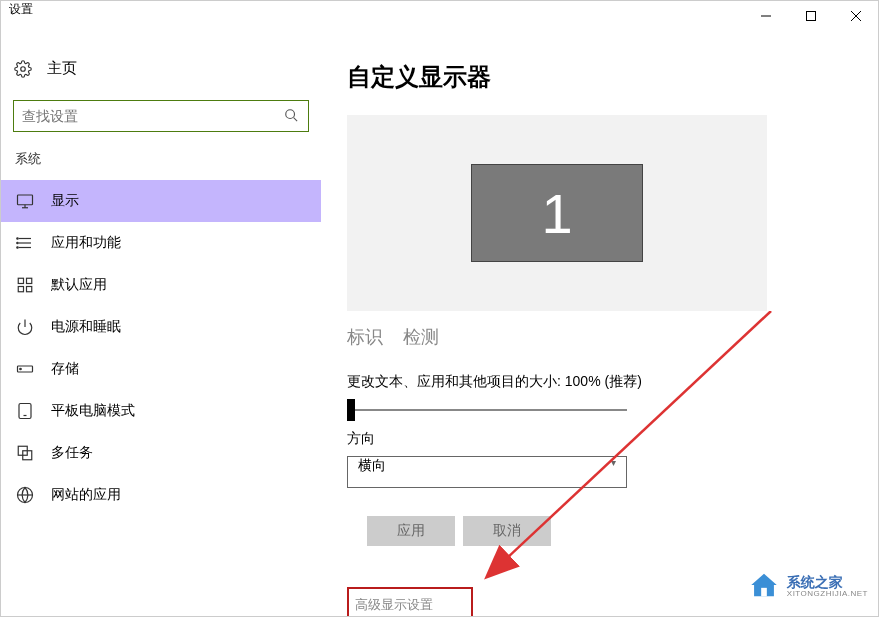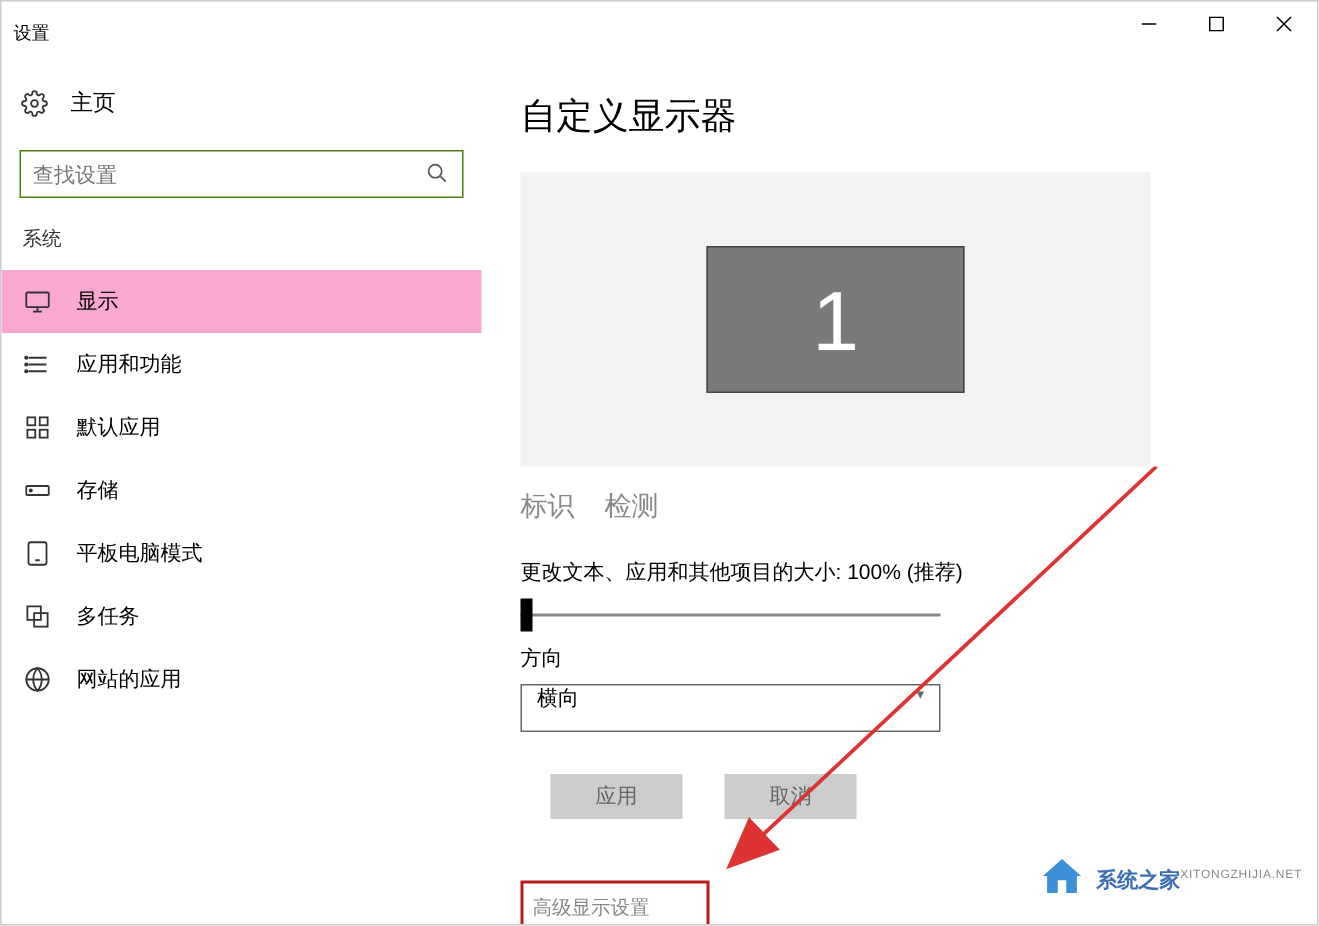--- a/index.html
+++ b/index.html
@@ -1,67 +1,67 @@
 <!DOCTYPE html>
 <html><head>
   <meta charset="utf-8">
   <style>
     * { margin: 0; padding: 0; box-sizing: border-box; font-family: "Microsoft YaHei", "Segoe UI", sans-serif; }
     body { width: 879px; height: 617px; background: #fff; border: 1px solid #ccc; overflow: hidden; position: relative; }
 
-    .titlebar { height: 30px; display: flex; align-items: flex-end; padding-left: 8px; font-size: 12px; color: #000; }
+    .titlebar { height: 30px; display: flex; align-items: flex-start; padding-left: 8px; font-size: 12px; color: #000; }
     .titlebar-spacer { flex: 1; }
     .winctrl { width: 45px; height: 30px; display: flex; align-items: center; justify-content: center; cursor: pointer; }
     .winctrl svg { width: 10px; height: 10px; }
 
     .body { display: flex; height: calc(100% - 30px); }
     .sidebar { width: 320px; padding-top: 20px; }
     .home-row { display: flex; align-items: center; padding: 8px 12px; gap: 14px; }
     .home-row .icon { width: 20px; display:flex; justify-content:center; }
     .home-row span.lbl { font-size: 15px; }
 
     .search-wrap { margin: 14px 12px 18px 12px; border: 1px solid #4d7c0f; height: 32px; display: flex; align-items: center; padding: 0 8px; }
     .search-wrap input { flex: 1; border: none; outline: none; font-size: 14px; background: transparent; }
     .search-wrap .sicon { width:16px; height:16px; color:#555; }
 
     .section-label { font-size: 13px; color: #333; padding: 0 14px; margin-bottom: 12px; }
 
     .nav-item { display: flex; align-items: center; gap: 16px; padding: 12px 14px; cursor: pointer; font-size: 14px; color: #000; position: relative; }
-    .nav-item.active { background: #f9a8d4; }
+    .nav-item.active { background: #c4b5fd; }
     .nav-item .icon { width: 20px; display:flex; justify-content:center; color:#333; }
 
     .content { flex: 1; padding: 30px 0 0 26px; }
-    .content h1 { font-size: 24px; font-weight: 400; margin-bottom: 22px; }
+    .content h1 { font-size: 24px; font-weight: 700; margin-bottom: 22px; }
 
     .display-preview { width: 420px; height: 196px; background: #f2f2f2; display:flex; align-items:center; justify-content:center; }
     .monitor { width: 172px; height: 98px; background: #7a7a7a; border: 1px solid #444; display:flex; align-items:center; justify-content:center; color:#fff; font-size: 56px; font-weight: 300; }
 
     .link-row { margin-top: 14px; display:flex; gap: 20px; font-size: 18px; color:#888; }
     .link-row span { cursor:pointer; }
 
     .scale-label { margin-top: 24px; font-size: 14px; }
     .slider-wrap { margin-top: 12px; width: 280px; position: relative; height: 14px; }
     .slider-track { position:absolute; top:6px; left:0; right:0; height:2px; background:#888; }
     .slider-thumb { position:absolute; left:0; top:0; width:8px; height:22px; background:#000; top:-4px; }
 
     .orient-label { margin-top: 13px; font-size: 14px; margin-bottom:8px; }
     .select { width: 280px; height: 32px; border:1px solid #666; display:flex; align-items:flex-start; padding:0 10px; font-size:14px; justify-content:space-between; cursor:pointer; }
     .select .chev { font-size:10px; color:#666; }
 
-    .btn-row { margin-top: 28px; display:flex; gap:28px;padding-left:20px; }
+    .btn-row { margin-top: 28px; display:flex; gap:8px;padding-left:20px; }
     .btn { width: 88px; height: 30px; background:#ccc; color:#666; display:flex; align-items:center; justify-content:center; font-size:14px; cursor:pointer; }
 
     .adv-link-box { margin-top: 41px; border: 2px solid #b91c1c; width: 126px; height: 36px; display:flex; align-items:center; padding-left:6px; font-size:13px; color:#888; }
 
     
     .arrow-svg { position:absolute; left:430px; top:310px; width:360px; height:290px; pointer-events:none; }
 
     .watermark { position:absolute; right:10px; bottom:12px; display:flex; align-items:center; gap:6px; }
     .watermark .wicon svg { width:34px; height:30px; }
-    .watermark .wtxt { display:flex; line-height:1.1; }
+    .watermark .wtxt { display:flex; flex-direction:column; line-height:1.1; }
     .watermark .wtxt .t1 { font-size:14px; color:#3b6fb5; font-weight:bold; }
     .watermark .wtxt .t2 { font-size:8px; color:#888; letter-spacing:0.5px; }
   </style>
 </head>
 <body>
 
 <div class="titlebar">
   <span>设置</span>
   <div class="titlebar-spacer"></div>
   <div class="winctrl">
@@ -132,20 +132,29 @@
     <div class="nav-item">
       <span class="icon">
           <svg width="18" height="18" viewBox="0 0 24 24" fill="none" stroke="#333" stroke-width="1.6">
             <rect x="3" y="3" width="7" height="7"></rect>
             <rect x="14" y="3" width="7" height="7"></rect>
             <rect x="3" y="14" width="7" height="7"></rect>
             <rect x="14" y="14" width="7" height="7"></rect>
           </svg>
         </span>
       <span>默认应用</span>
+    </div>
+    <div class="nav-item">
+      <span class="icon">
+          <svg width="18" height="18" viewBox="0 0 24 24" fill="none" stroke="#333" stroke-width="1.6">
+            <path d="M18.36 6.64a9 9 0 1 1-12.73 0"></path>
+            <line x1="12" y1="2" x2="12" y2="12"></line>
+          </svg>
+        </span>
+      <span>电源和睡眠</span>
     </div>
     <div class="nav-item">
       <span class="icon">
           <svg width="18" height="18" viewBox="0 0 24 24" fill="none" stroke="#333" stroke-width="1.6">
             <rect x="2" y="8" width="20" height="8" rx="1"></rect>
             <circle cx="6" cy="12" r="1" fill="#333"></circle>
           </svg>
         </span>
       <span>存储</span>
     </div>

